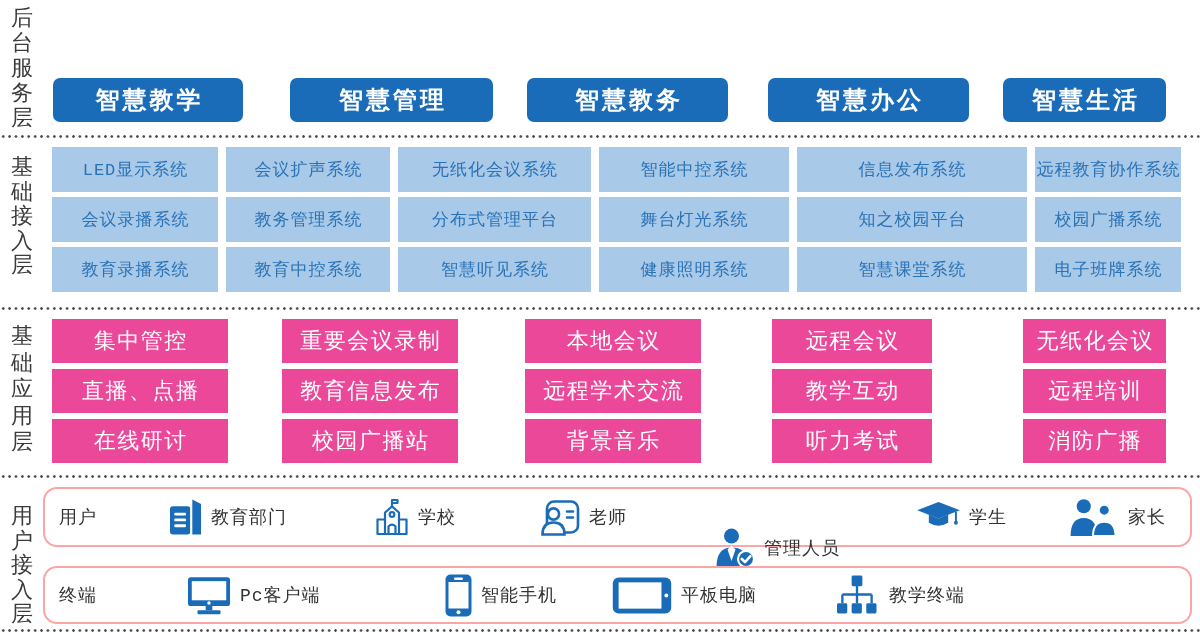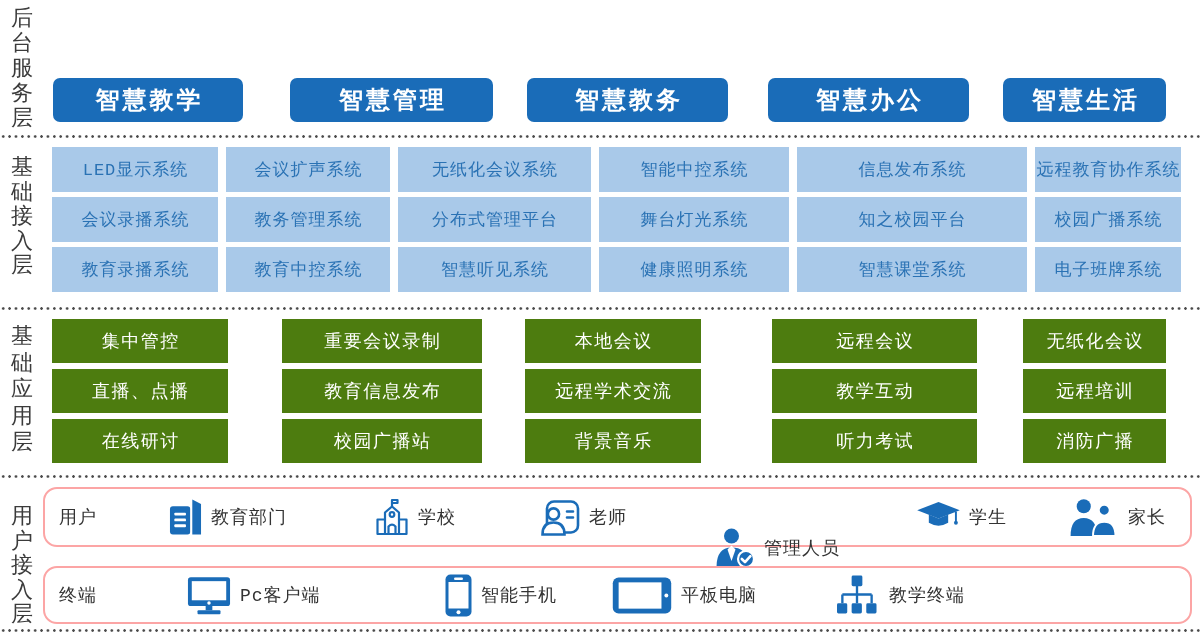--- a/index.html
+++ b/index.html
@@ -24,23 +24,23 @@
   #tb0{left:53px;width:190px;} #tb1{left:290px;width:203px;} #tb2{left:527px;width:201px;}
   #tb3{left:768px;width:201px;} #tb4{left:1003px;width:163px;}
   
   .access-grid{position:absolute;left:52px;top:147px;display:grid;
                grid-template-columns:166px 164px 193px 190px 230px 146px;
                grid-auto-rows:45px;gap:5px 8px;}
   .acell{background:#a9c9e9;color:#2a72b4;font-size:17px;letter-spacing:1px;text-indent:1px;
          display:flex;align-items:center;justify-content:center;}
   
   .app-col{position:absolute;top:319px;display:flex;flex-direction:column;gap:6px;}
-  #ac0{left:52px;width:176px;} #ac1{left:282px;width:200px;} #ac2{left:525px;width:176px;}
-  #ac3{left:772px;width:205px;} #ac4{left:1023px;width:143px;}
-  .app-cell{height:44px;background:#4d7c0f;color:#fff;font-size:18px;letter-spacing:1.5px;
+  #ac0{left:52px;width:176px;} #ac1{left:282px;width:176px;} #ac2{left:525px;width:176px;}
+  #ac3{left:772px;width:160px;} #ac4{left:1023px;width:143px;}
+  .app-cell{height:44px;background:#ec4899;color:#fff;font-size:22px;letter-spacing:1.5px;
             text-indent:1.5px;display:flex;align-items:center;justify-content:center;}
   
   .rowbox{position:absolute;left:43px;width:1149px;border:2px solid #fca5a5;
           border-radius:14px;background:#fff;box-sizing:border-box;}
   #userbox{top:487px;height:60px;} #termbox{top:566px;height:58px;}
   .box-label{position:absolute;left:14px;top:50%;transform:translateY(-50%);
              font-size:18px;color:#333;letter-spacing:1px;}
   .row-item{position:absolute;top:0;height:100%;display:flex;align-items:center;gap:9px;
             font-size:18px;color:#333;letter-spacing:1px;white-space:nowrap;}
   #ui0{left:124px;} #ui1{left:330px;} #ui2{left:495px;} #ui3{left:670px;margin-top:31px;}

